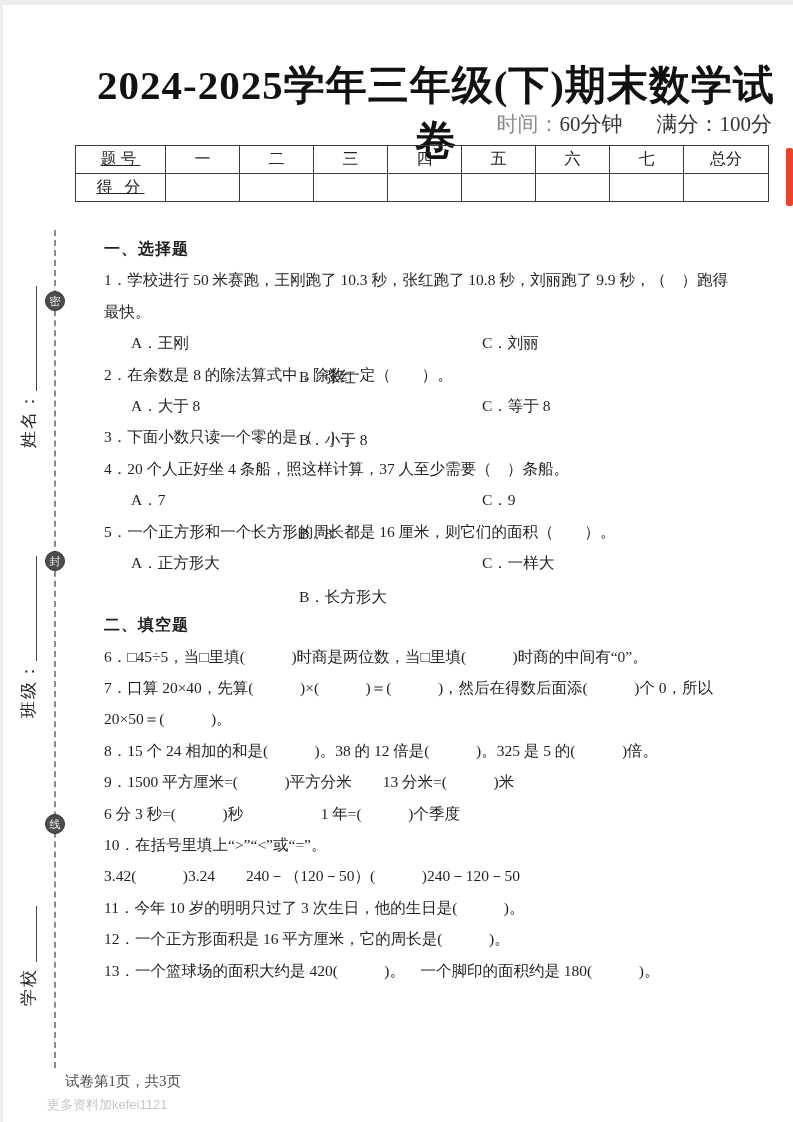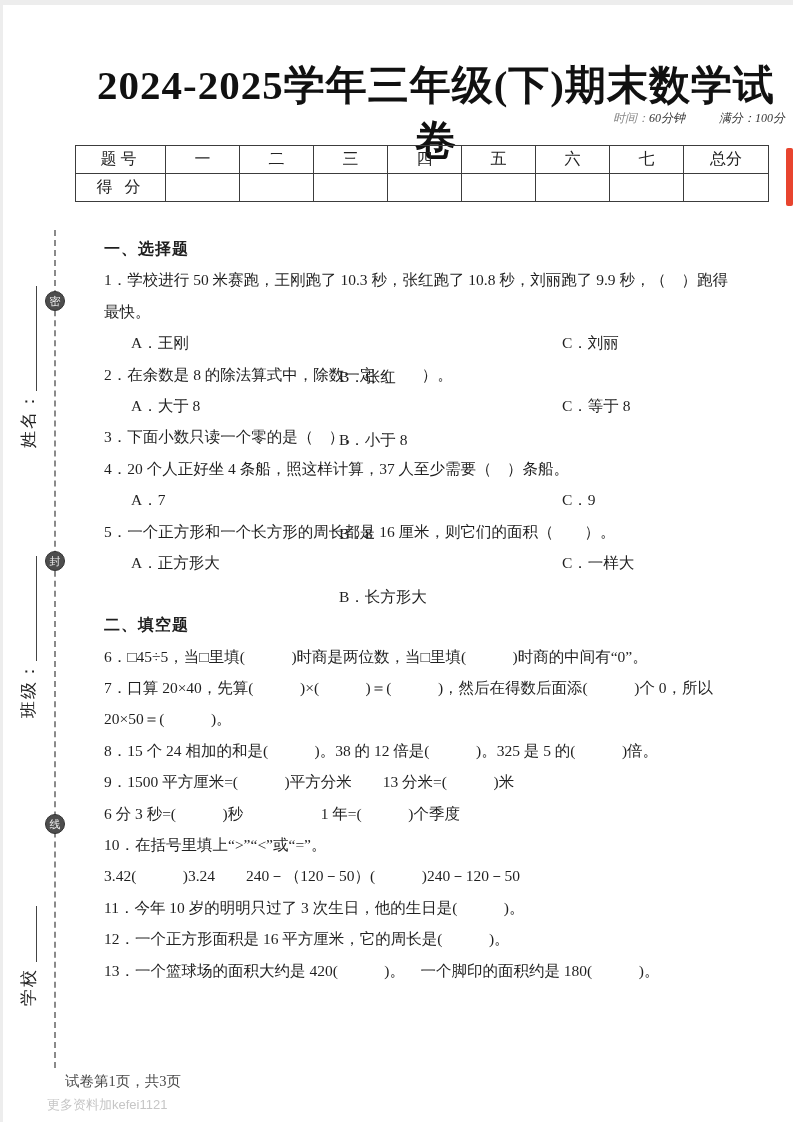--- a/index.html
+++ b/index.html
@@ -18,38 +18,38 @@
 
   
   .title {
     position:absolute; top:58px; left:86px; width:700px;
     text-align:center;
     font-size:41px; font-weight:bold; color:#111;
     letter-spacing:1px;
     font-family:"Liberation Serif","DejaVu Serif",serif;
   }
   .meta-line {
-    position:absolute; top:110px; left:17px; width:768px;
-    text-align:right; font-size:12px; color:#333;font-style:italic;
+    position:absolute; top:110px; left:4px; width:768px;
+    text-align:right; font-size:21px; color:#333;
   }
   .meta-line .dim { color:#8a8a8a; }
   .meta-gap { display:inline-block; width:34px; }
 
   
   table.score {
     position:absolute; top:145px; left:75px;
     width:694px; border-collapse:collapse;
     font-size:16px; color:#222;
   }
   table.score td {
     border:1.5px solid #3c3c3c;
     height:28px; text-align:center; vertical-align:middle;
     padding:0 2px;
   }
-  table.score td.lbl { width:90px; letter-spacing:4px; }
+  table.score td.lbl { width:90px; letter-spacing:4px;text-decoration:underline; }
   table.score td.col { width:74px; }
   table.score td.last { width:85px; }
 
   .red-marker {
     position:absolute; left:786px; top:148px; width:7px; height:58px;
     background:#e8442e; border-radius:2px;
   }
 
   
   .seal-line {
@@ -77,21 +77,21 @@
   .vf-school{ top:1006px; } .vf-school .blank{ width:56px; }
 
   
   .content {
     position:absolute; left:104px; top:233px; width:672px;
     font-size:15.5px; color:#1f1f1f;
   }
   .ln { line-height:31.4px; height:31.4px; white-space:nowrap; }
   .sec { font-weight:bold; font-size:16px; letter-spacing:1px; }
   .sec2 { margin-top:31px; }
-  .opts { display:flex; padding-left:27px; line-height:31.4px; height:31.4px;gap:40px; }
+  .opts { display:flex; padding-left:27px; line-height:31.4px; height:31.4px; }
   .opts .o1 { width:168px; } .opts .o2 { width:183px;margin-top:34px; } .opts .o3 { flex:1; }
 
   
   .footer {
     position:absolute; top:1072px; left:65px; width:728px;
     text-align:left; font-size:14.5px; color:#4a4a4a;
   }
   .watermark {
     position:absolute; left:4px; top:1096px;
     font-size:13px; color:#c6c6c6;

